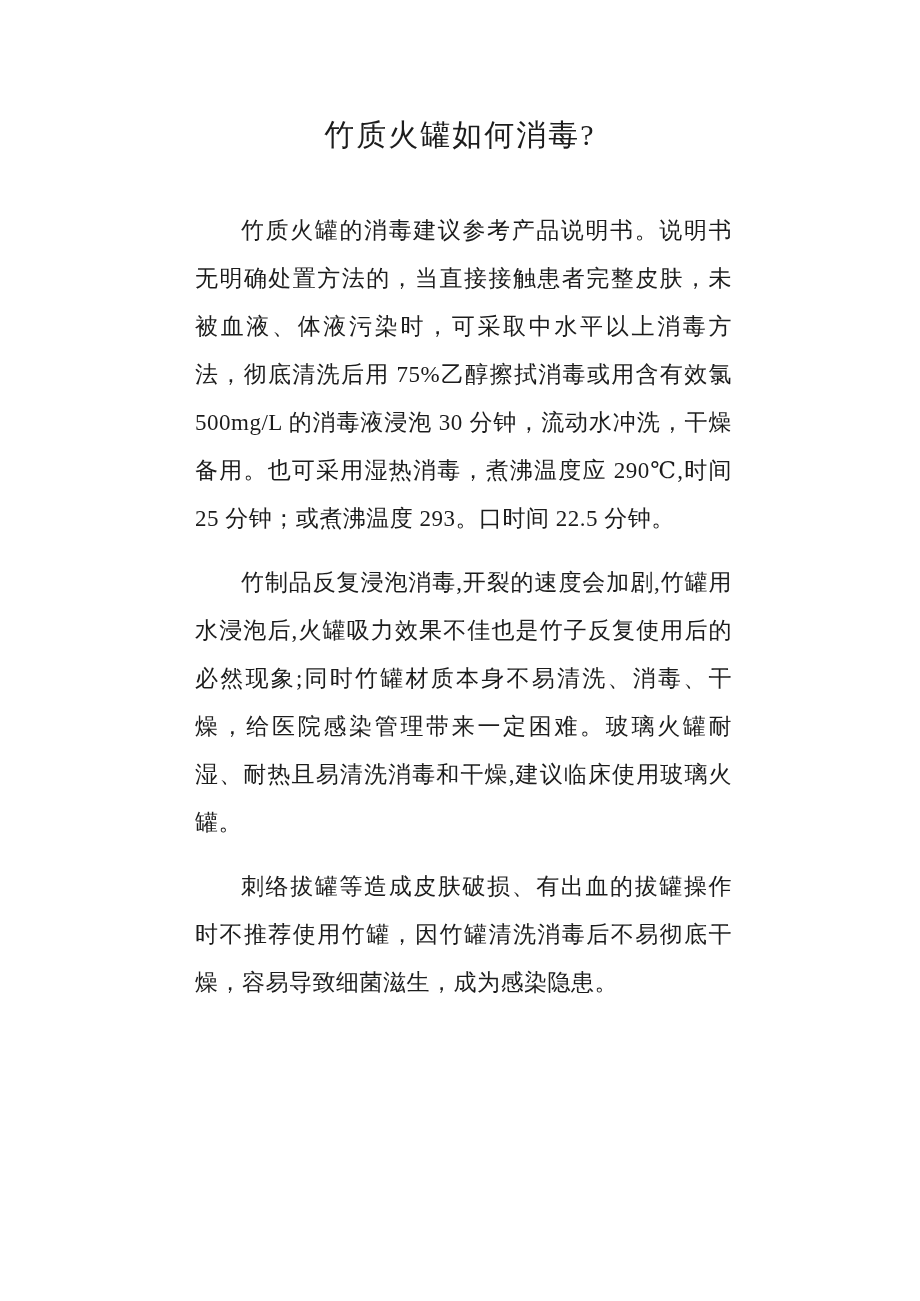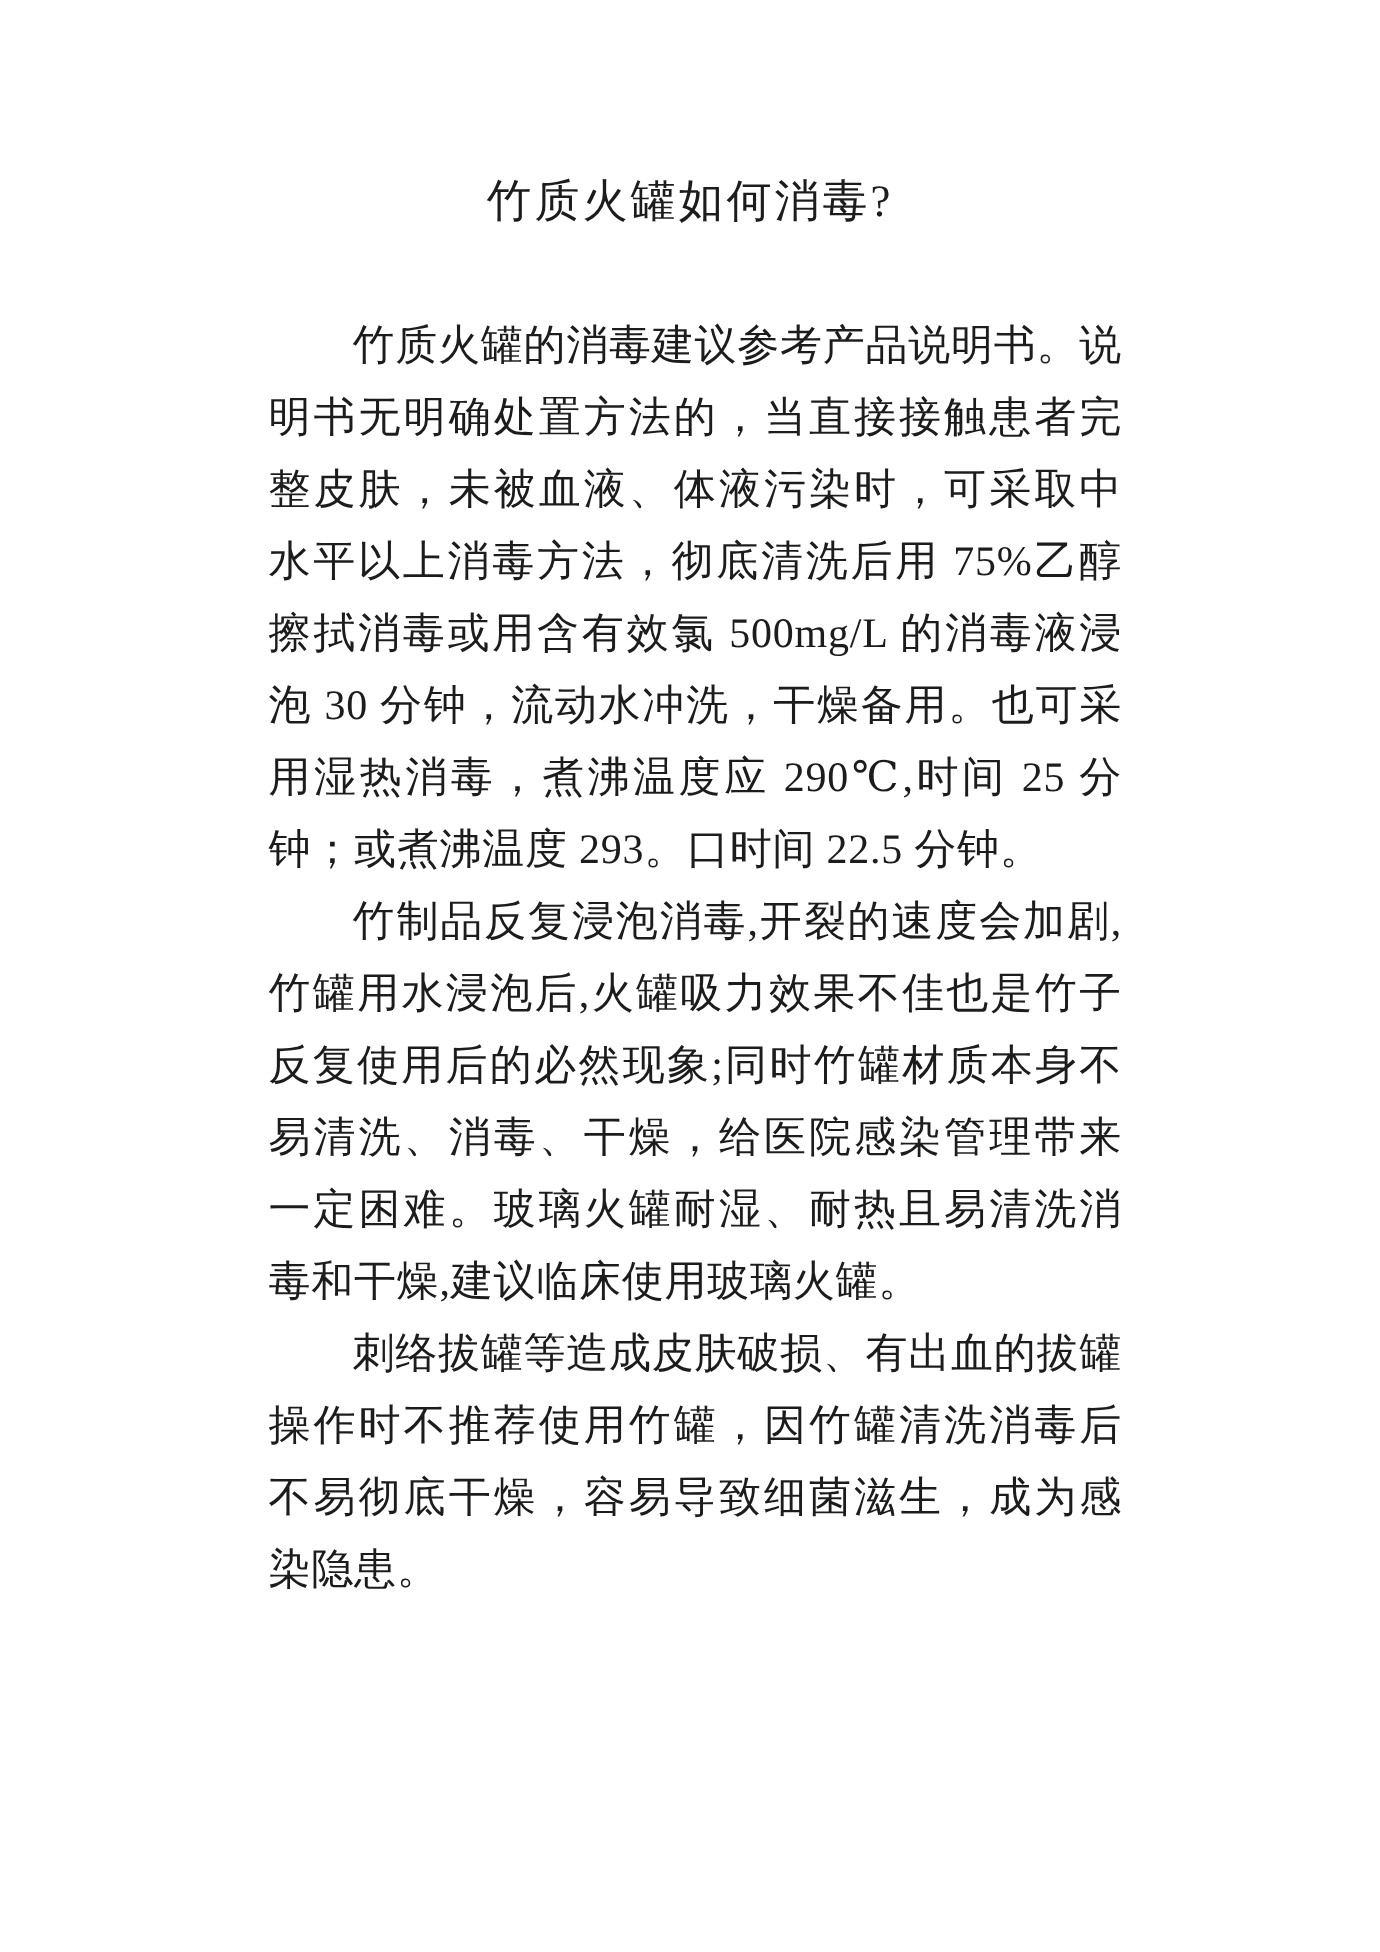--- a/index.html
+++ b/index.html
@@ -26,22 +26,22 @@
     line-height: 38px;
     letter-spacing: 2px;
     color: #1c1c1c;
   }
   .doc-body {
     margin-top: 53px;
     padding-left: 137px;
     padding-right: 130px;
   }
   .doc-body p {
-    margin: 0;
-    font-size: 28px;
+    margin: 16px;
+    font-size: 23px;
     line-height: 48px;
     text-indent: 2em;
     text-align: justify;
     text-justify: inter-character;
     letter-spacing: 0.5px;
     color: #1c1c1c;
   }
 </style>
 </head>
 <body>

